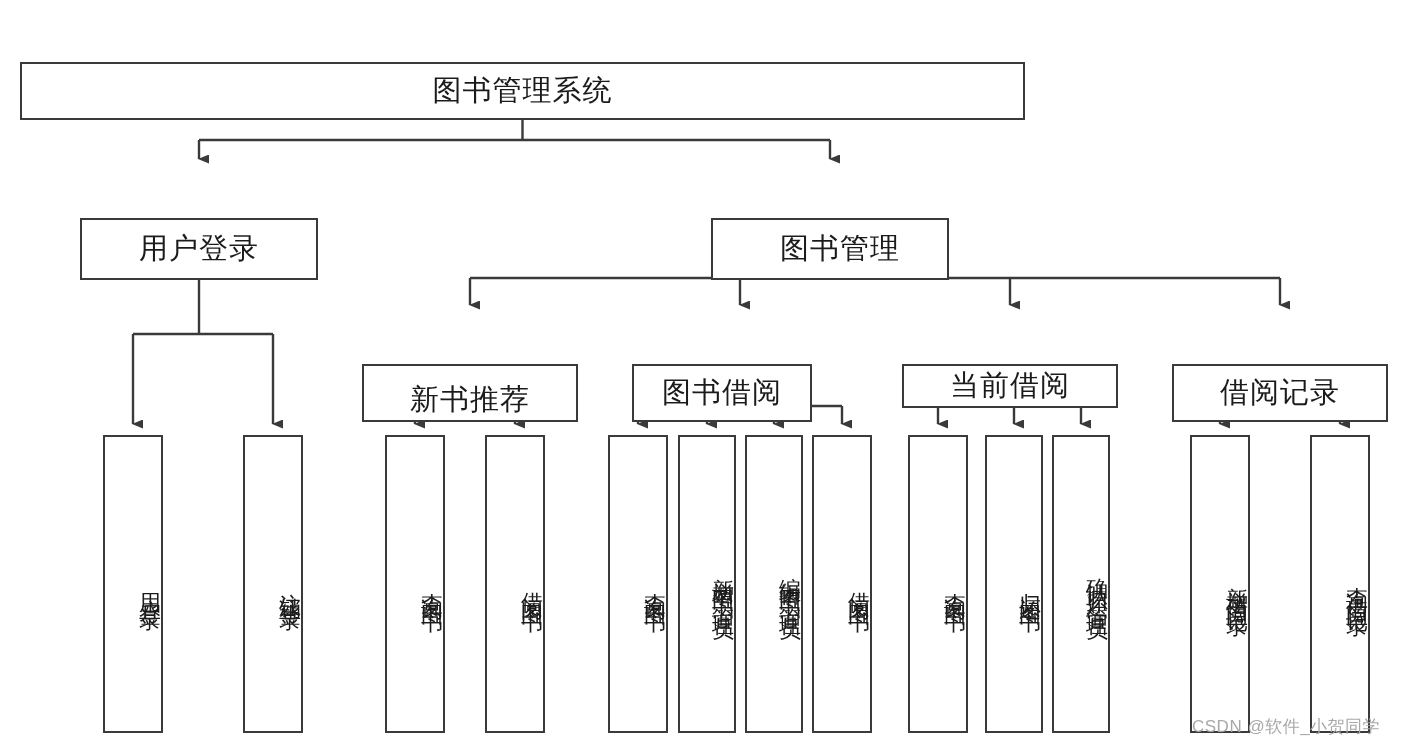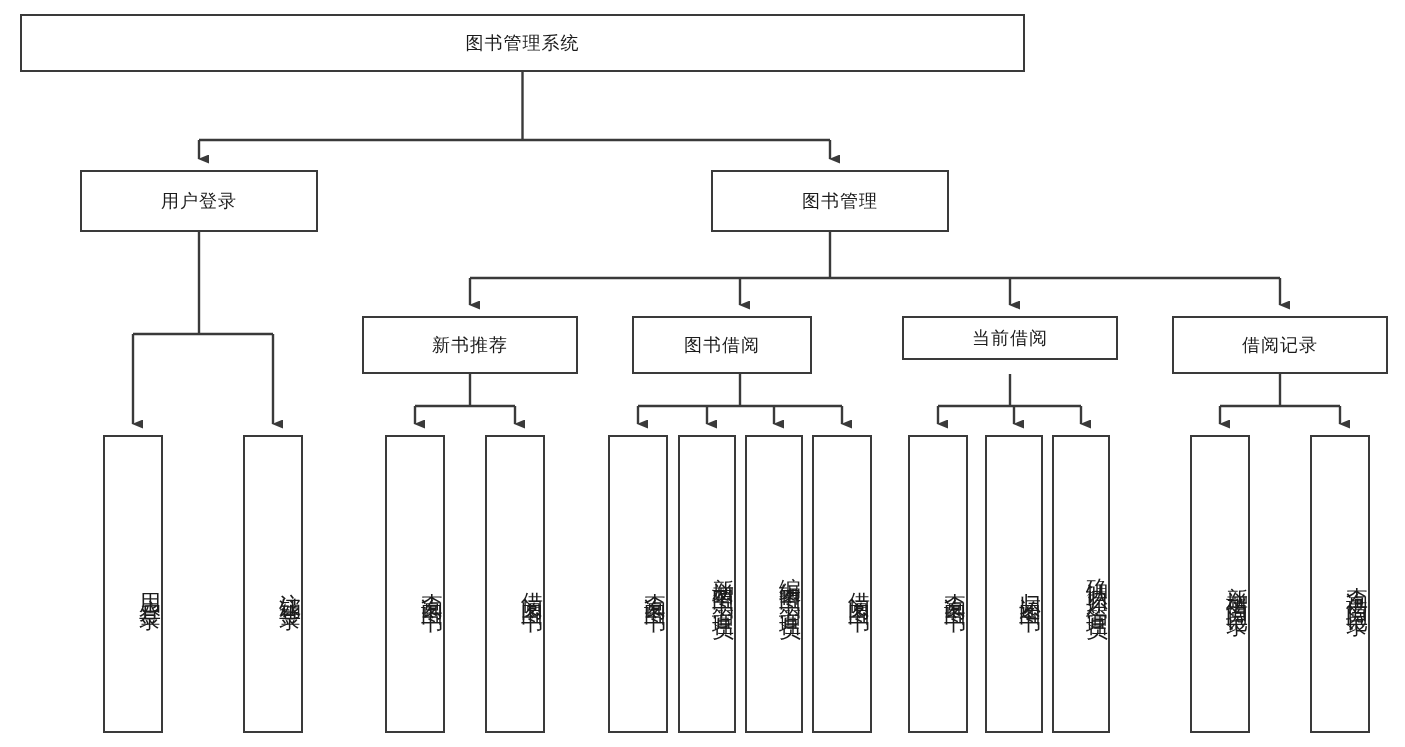--- a/index.html
+++ b/index.html
@@ -30,23 +30,24 @@
     box-sizing: border-box;
     background: #ffffff;
     border: 2px solid #3a3a3a;
     display: flex;
     align-items: center;
     justify-content: center;
     color: #1b1b1b;
     z-index: 2;
   }
   .node.horiz {
-    font-size: 18px;
+    font-size: 29px;
     letter-spacing: 1px;
     white-space: nowrap;
+    margin-top: 48px;
   }
   .node.vert {
     writing-mode: vertical-rl;
     text-orientation: upright;
     font-size: 22px;
     letter-spacing: 6px;
     line-height: 1;
     padding-top: 6px;
     align-items: flex-start;
     justify-content: center;
@@ -116,21 +117,21 @@
   <div id="nodes-layer">
       <div class="node horiz" style="left: 20px; top: 14px; width: 1005px; height: 58px;">
         <span class="label">图书管理系统</span>
       </div>
       <div class="node horiz" style="left: 80px; top: 170px; width: 238px; height: 62px;">
         <span class="label">用户登录</span>
       </div>
       <div class="node horiz" style="left: 711px; top: 170px; width: 238px; height: 62px; padding-left: 20px;">
         <span class="label">图书管理</span>
       </div>
-      <div class="node horiz" style="left: 362px; top: 316px; width: 216px; height: 58px;">
+      <div class="node horiz" style="left: 362px; top: 316px; width: 216px; height: 58px; align-items: flex-end;">
         <span class="label">新书推荐</span>
       </div>
       <div class="node horiz" style="left: 632px; top: 316px; width: 180px; height: 58px;">
         <span class="label">图书借阅</span>
       </div>
       <div class="node horiz" style="left: 902px; top: 316px; width: 216px; height: 44px;">
         <span class="label">当前借阅</span>
       </div>
       <div class="node horiz" style="left: 1172px; top: 316px; width: 216px; height: 58px;">
         <span class="label">借阅记录</span>
@@ -169,13 +170,14 @@
         <span class="label">确认归还（管理员）</span>
       </div>
       <div class="node vert" style="left: 1190px; top: 435px; width: 60px; height: 298px;">
         <span class="label">新增借阅记录</span>
       </div>
       <div class="node vert" style="left: 1310px; top: 435px; width: 60px; height: 298px;">
         <span class="label">查询借阅记录</span>
       </div>
     </div>
 
+  <div class="watermark" style="left: 1192px; top: 715px; color: rgb(168, 168, 168);">CSDN @软件_小贺同学</div>
 </div>
 
 </body></html>

